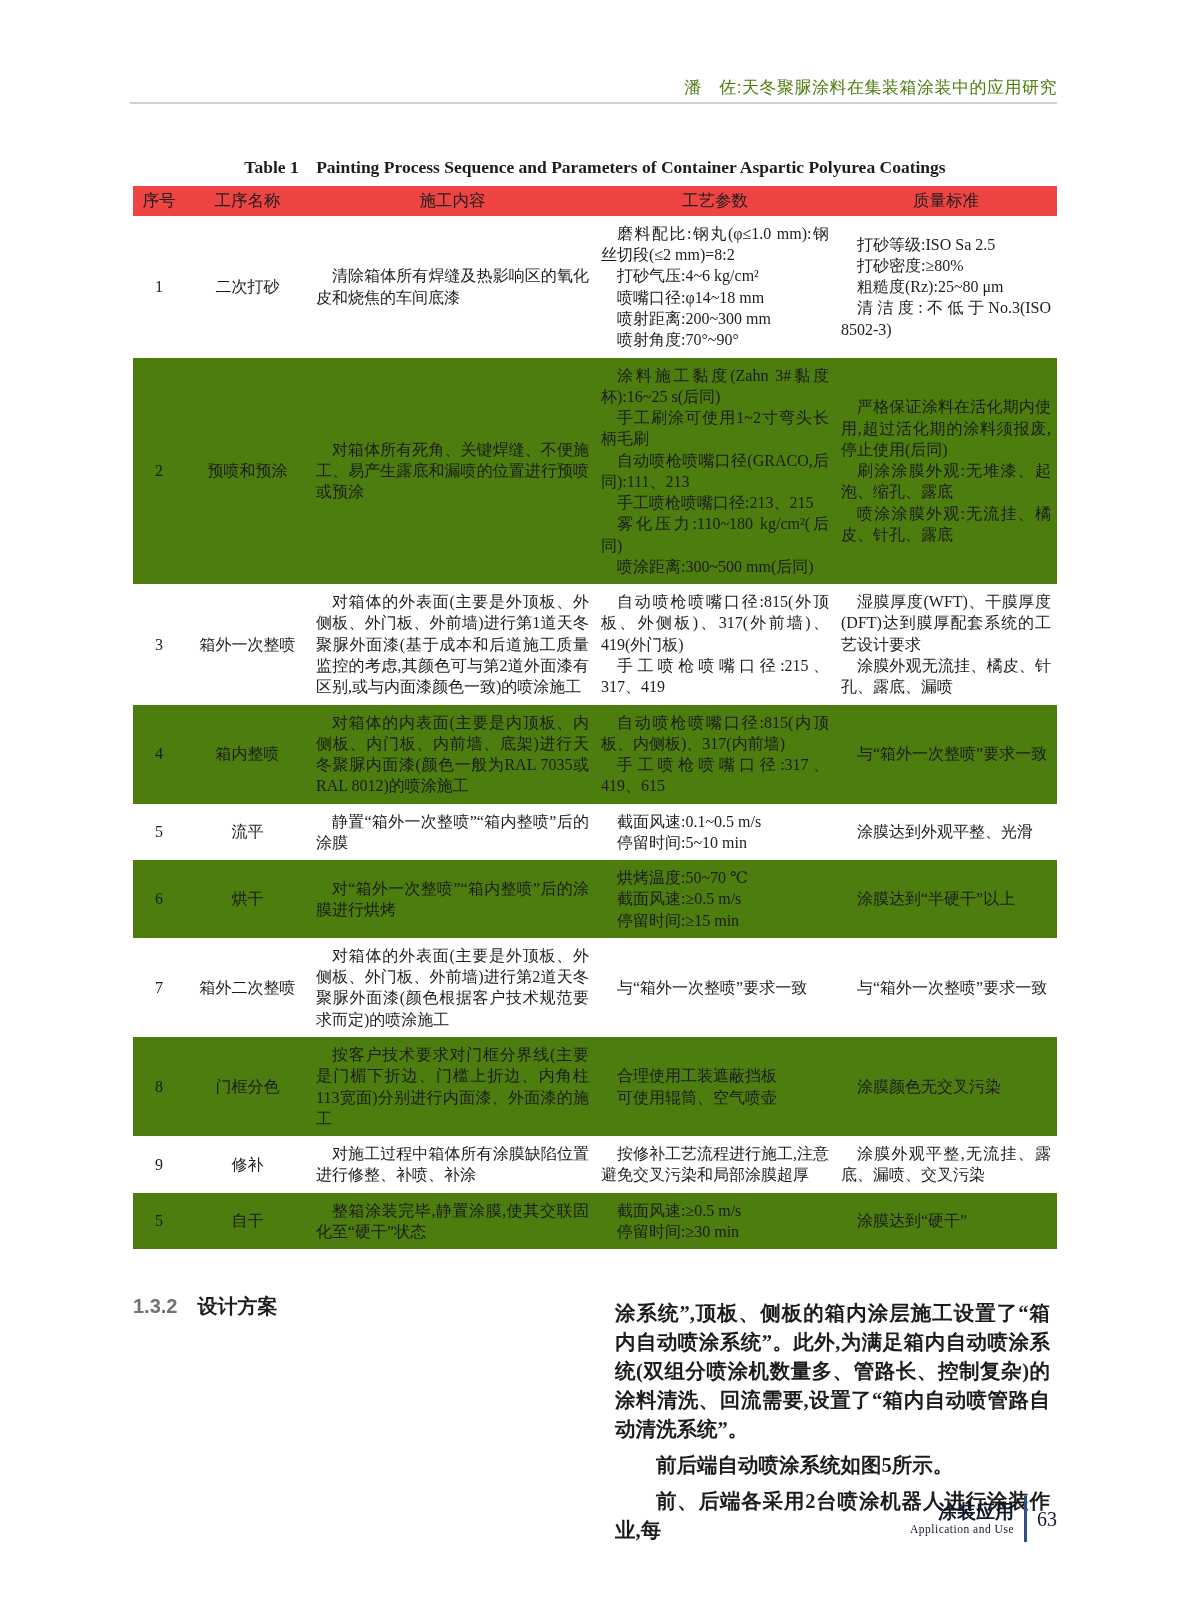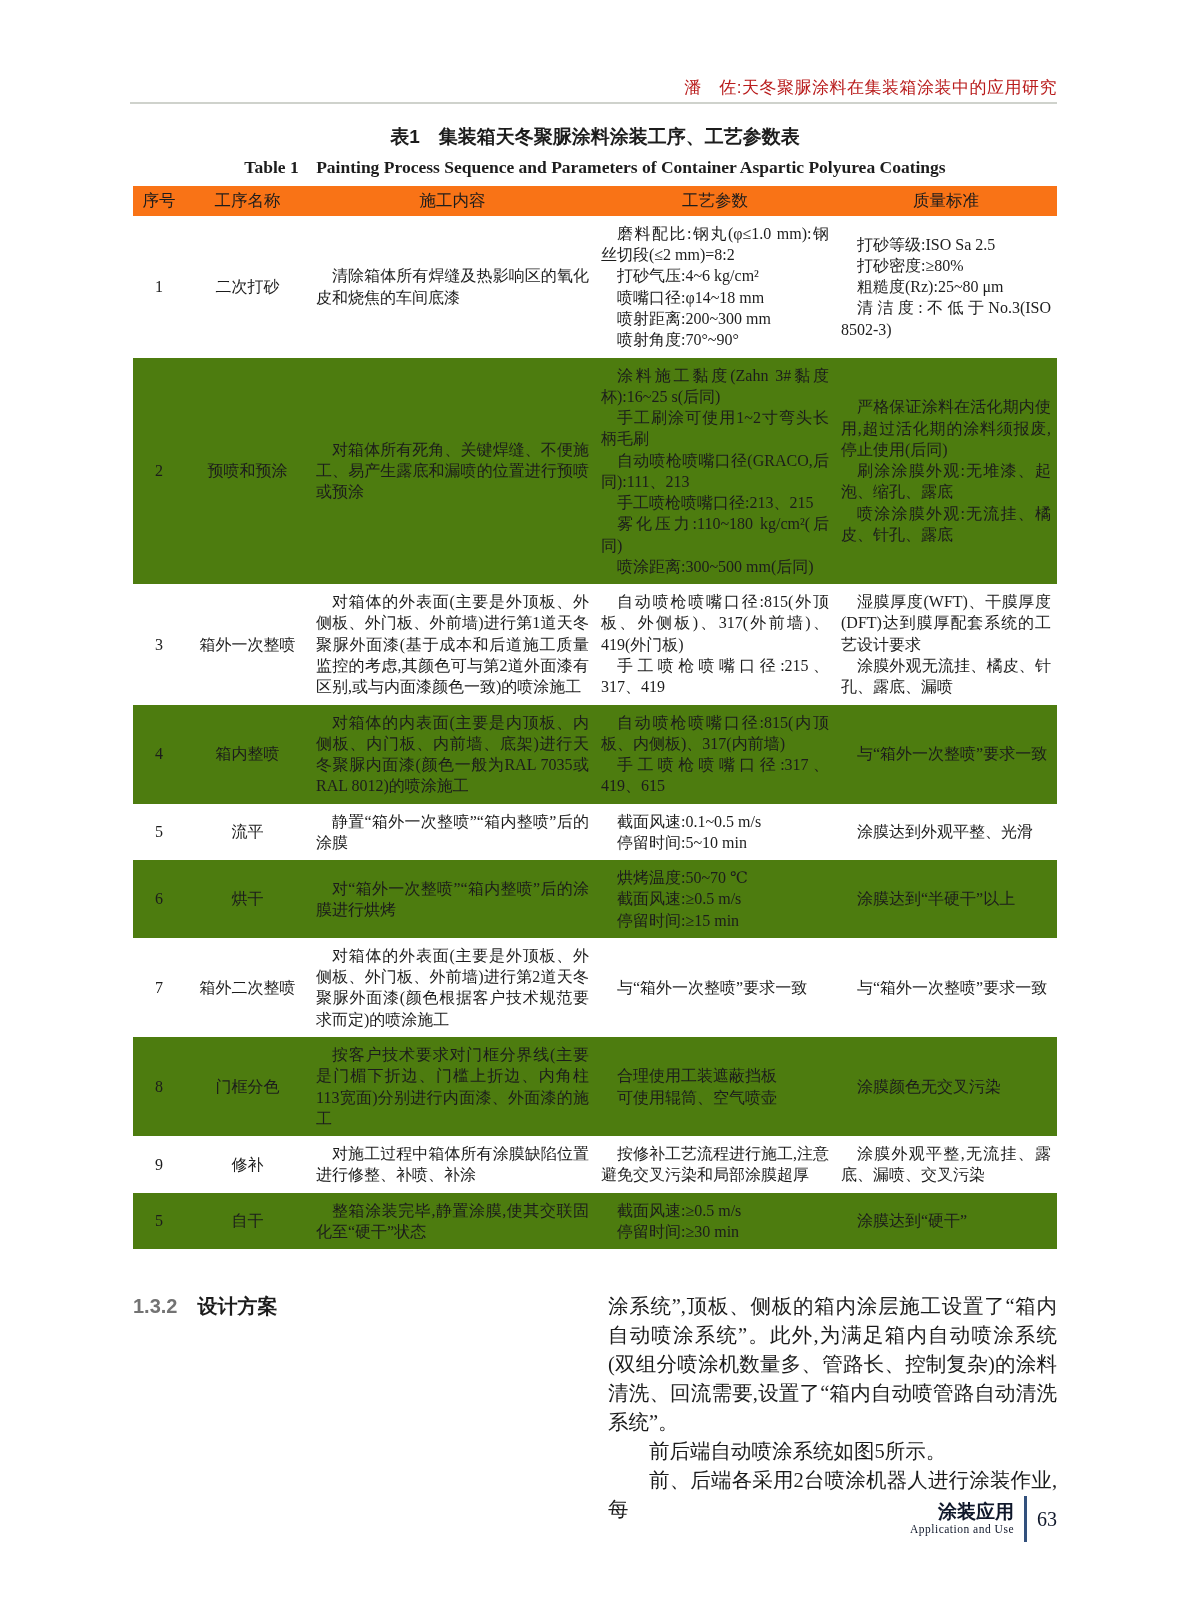--- a/index.html
+++ b/index.html
@@ -9,21 +9,21 @@
     background:#ffffff;
     margin:0 auto;
     font-family:"Liberation Serif","DejaVu Serif",serif;
     color:#1c1c1c;
     overflow:hidden;
   }
   
   .running-head{
     position:absolute;top:76px;left:133px;width:924px;
     text-align:right;font-size:17px;letter-spacing:.5px;
-    color:#b91c1c;font-family:"Liberation Sans","DejaVu Sans",sans-serif;
+    color:#4d7c0f;font-family:"Liberation Sans","DejaVu Sans",sans-serif;
   }
   .head-rule{
     position:absolute;top:102px;left:130px;width:927px;height:2px;
     background:#cfd2cc;
   }
   
   .tbl-title-cn{
     position:absolute;top:124px;left:133px;width:924px;text-align:center;
     font-size:19px;font-weight:bold;
     font-family:"Liberation Sans","DejaVu Sans",sans-serif;
@@ -32,21 +32,21 @@
     position:absolute;top:155px;left:133px;width:924px;text-align:center;
     font-size:17.5px;font-weight:bold;
   }
   
   table.process{
     position:absolute;top:186px;left:133px;width:924px;
     border-collapse:collapse;table-layout:fixed;
     font-size:16px;line-height:1.33;
   }
   table.process th{
-    background:#f97316;font-weight:normal;font-size:16.5px;
+    background:#ef4444;font-weight:normal;font-size:16.5px;
     padding:4px 2px;text-align:center;
   }
   table.process td{
     vertical-align:middle;padding:7px 6px;text-align:justify;
   }
   table.process td.seq, table.process td.name{
     text-align:center;padding:7px 2px;
   }
   table.process tr.band td{background:#4d7c0f;margin-top:33px;}
   p.cellp{margin:0;text-indent:1em;}
@@ -56,21 +56,21 @@
     font-size:20.5px;line-height:29px;text-align:justify;
   }
   .cols{display:flex;gap:26px;}
   .col{width:449px;}
   .sec-heading{
     margin:0;font-size:20px;font-weight:bold;
     font-family:"Liberation Sans","DejaVu Sans",sans-serif;
     line-height:29px;
   }
   .sec-num{color:#737373;margin-right:20px;}
-  .para{margin:0;}
+  .para{margin:7px;font-weight:bold;}
   .para.indent{text-indent:2em;}
   
   .footer{
     position:absolute;top:1496px;right:130px;
     display:flex;align-items:center;gap:10px;color:#0f172a;
   }
   .footer .labels{text-align:right;line-height:1.1;}
   .footer .cn{font-size:19px;font-weight:bold;
     font-family:"Liberation Sans","DejaVu Sans",sans-serif;}
   .footer .en{font-size:11.5px;letter-spacing:.5px;}
@@ -78,21 +78,20 @@
   .footer .pageno{font-size:20px;}
 </style>
 </head>
 <body>
 
 <div class="page">
 
   <div class="running-head">潘　佐:天冬聚脲涂料在集装箱涂装中的应用研究</div>
   <div class="head-rule"></div>
 
-  <div class="tbl-title-cn">表1　集装箱天冬聚脲涂料涂装工序、工艺参数表</div>
   <div class="tbl-title-en">Table 1　Painting Process Sequence and Parameters of Container Aspartic Polyurea Coatings</div>
 
   <table class="process">
     <colgroup>
       <col style="width:52px">
         <col style="width:125px">
         <col style="width:285px">
         <col style="width:240px">
         <col style="width:222px">
     </colgroup>

